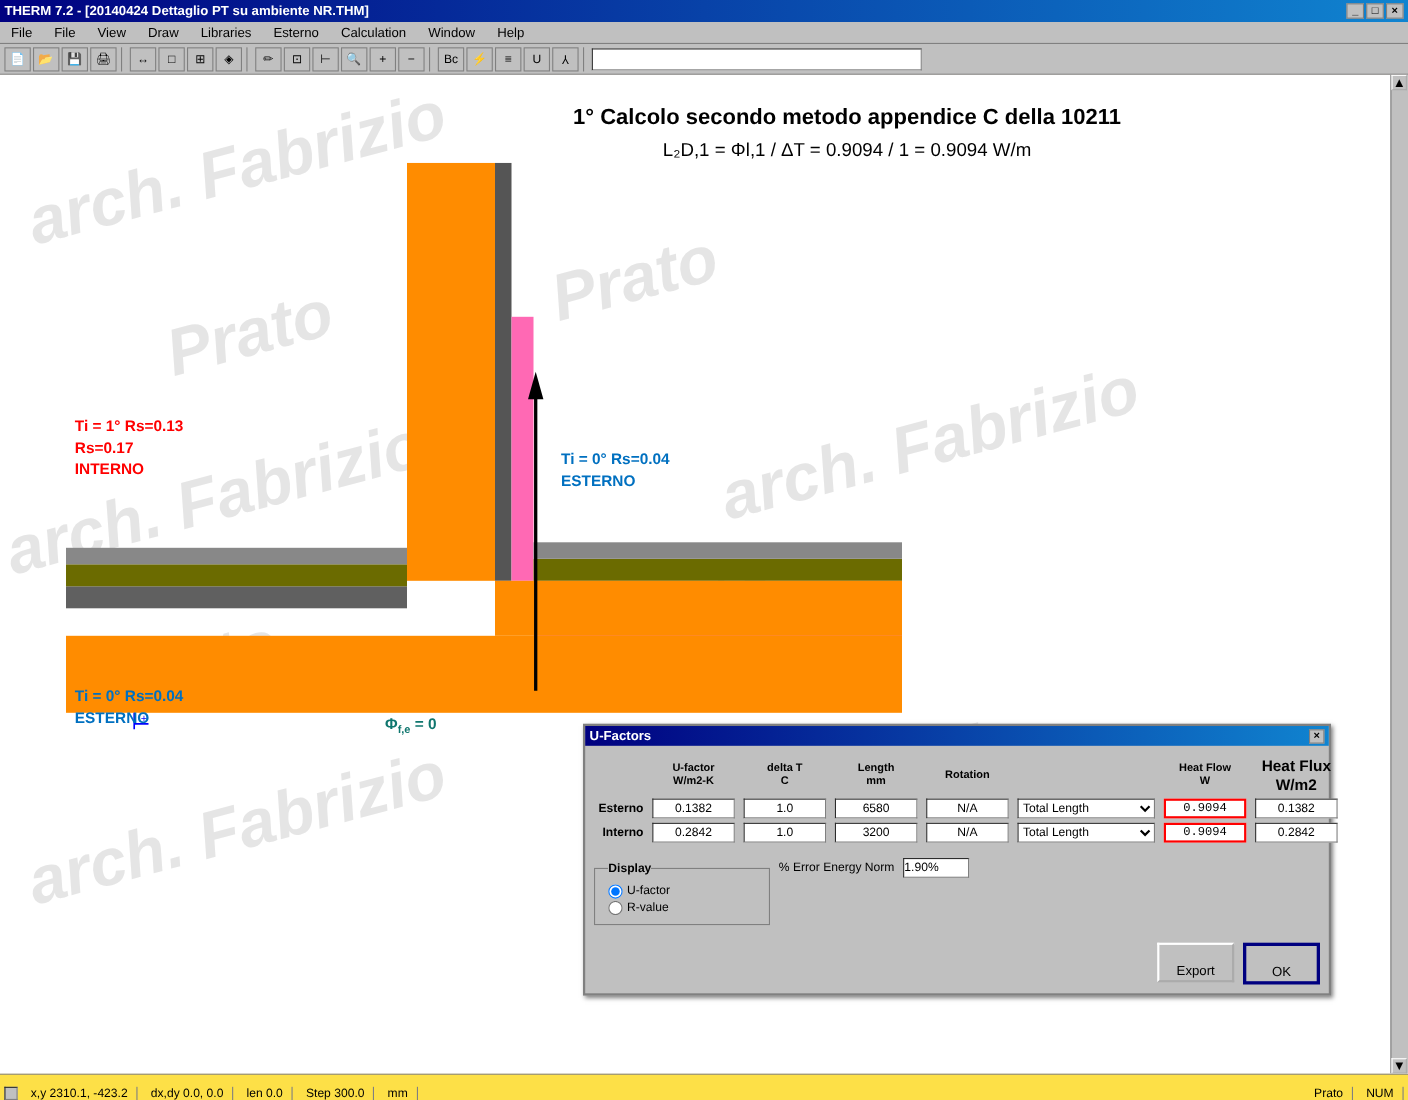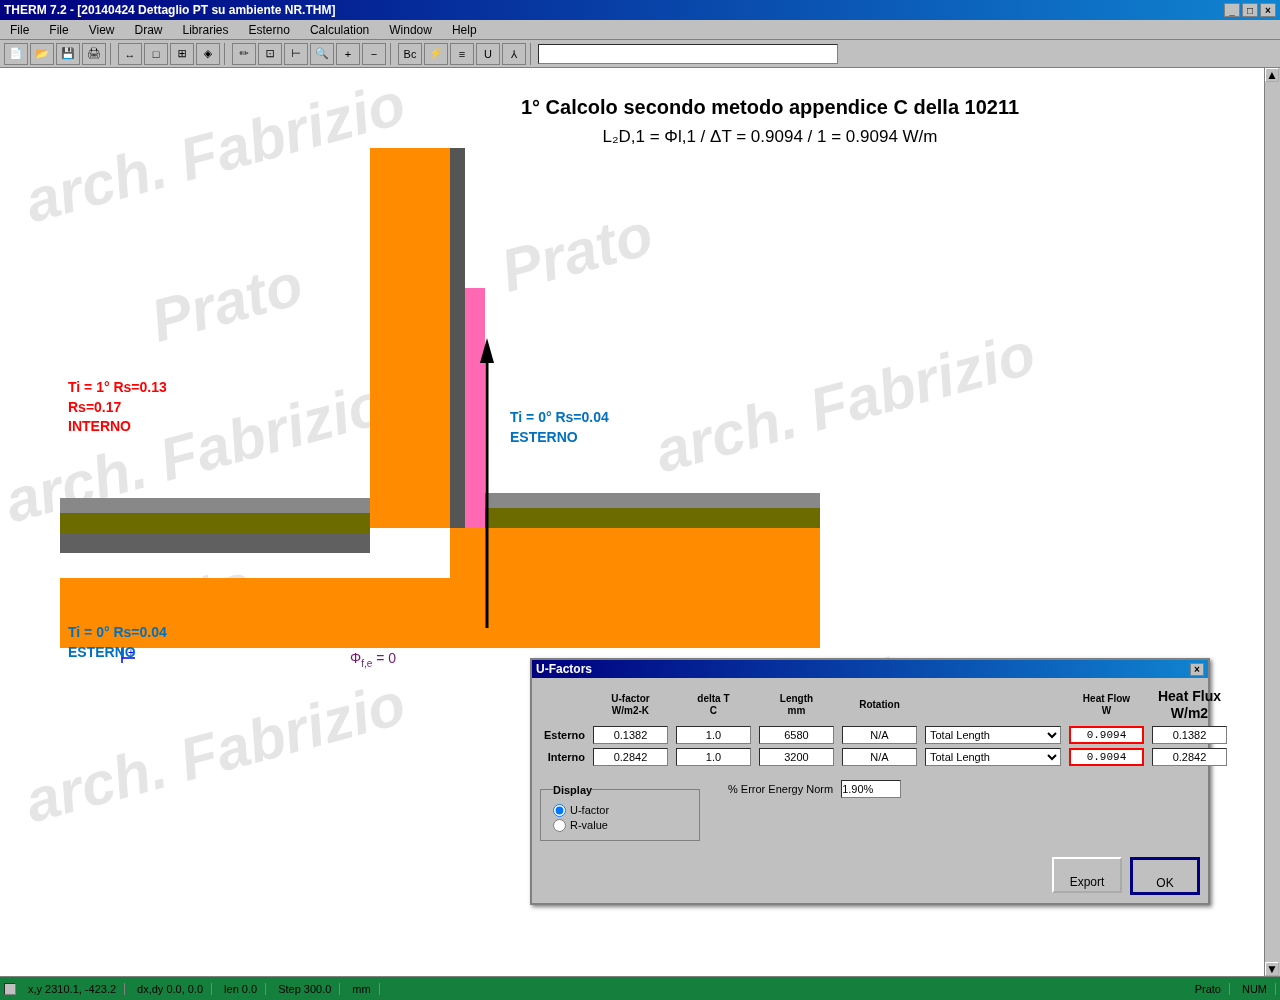--- a/index.html
+++ b/index.html
@@ -133,39 +133,39 @@
     .label-blue {
       position: absolute;
       color: #0070c0;
       font-size: 14px;
       font-weight: bold;
       line-height: 1.4;
       z-index: 15;
     }
     .label-black {
       position: absolute;
-      color: #701a75;
+      color: #0f766e;
       font-size: 14px;
-      font-weight: normal;
+      font-weight: bold;
       z-index: 15;
     }
 
     
     #v-scrollbar {
       width: 16px;
       background: #c0c0c0;
       border-left: 1px solid #808080;
     }
 
     
     #status-bar {
-      background: #15803d;
+      background: #fde047;
       height: 24px;
       display: flex;
-      align-items: center;
+      align-items: flex-end;
       padding: 0 4px;
       border-top: 1px solid #808080;
       font-size: 11px;
       gap: 4px;
     }
     .status-item {
       padding: 0 8px;
       border-right: 1px solid #808080;
     }
 
@@ -234,21 +234,21 @@
       border: 1px inset #808080;
       background: white;
       font-size: 11px;
       text-align: center;
     }
     input.small-input.highlighted {
       border: 2px solid red;
       font-family: Liberation Mono, monospace;
     }
     select.small-select {
-      width: 136px;
+      width: 125px;
       height: 18px;
       font-size: 11px;
       border: 1px inset #808080;
       background: white;
     }
     #display-section {
       border: 1px solid #808080;
       margin: 8px 0;
       padding: 6px;
       background: #c0c0c0;
@@ -474,21 +474,21 @@
                 <select class="small-select">
                   <option>Total Length</option>
                 </select>
               </td>
               <td class="td-value"><input class="small-input highlighted" value="0.9094" readonly="" style=""></td>
               <td class="td-value"><input class="small-input" value="0.2842" readonly="" style=""></td>
             </tr>
           </tbody>
         </table>
 
-        <div style="display:flex; align-items:flex-start; gap:28px; margin-top:8px;">
+        <div style="display:flex; align-items:flex-start; gap:8px; margin-top:8px;">
           <fieldset id="display-section" style="border:1px solid #808080; padding:6px 12px; background:#c0c0c0; width:160px;">
             <legend>Display</legend>
             <div class="radio-row">
               <input type="radio" name="display" checked="" id="r1" style="">
               <label for="r1">U-factor</label>
             </div>
             <div class="radio-row">
               <input type="radio" name="display" id="r2" style="">
               <label for="r2">R-value</label>
             </div>

